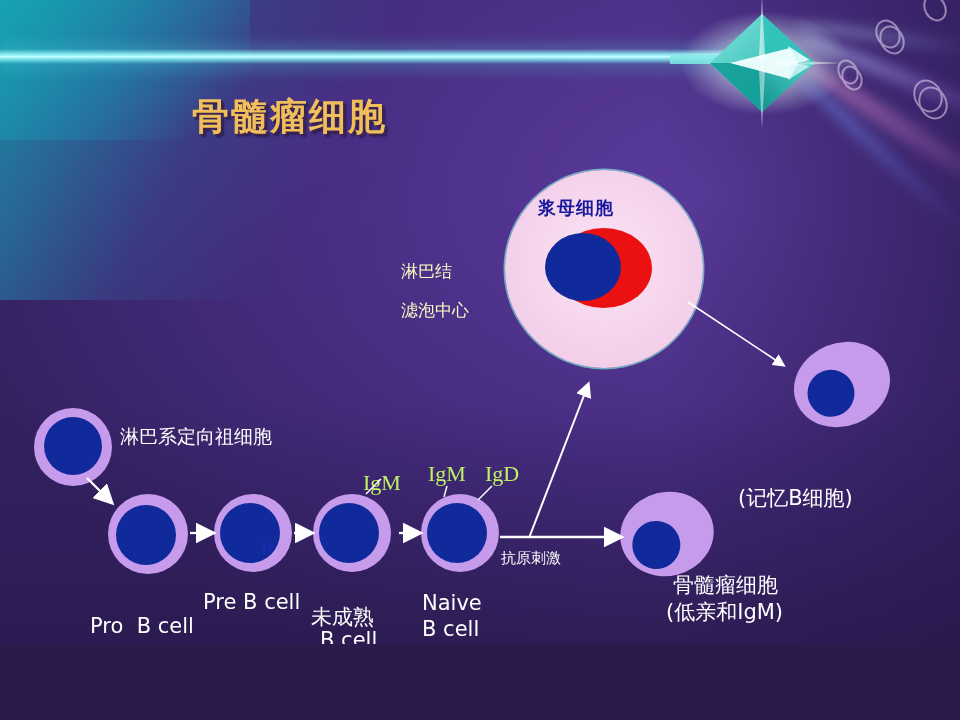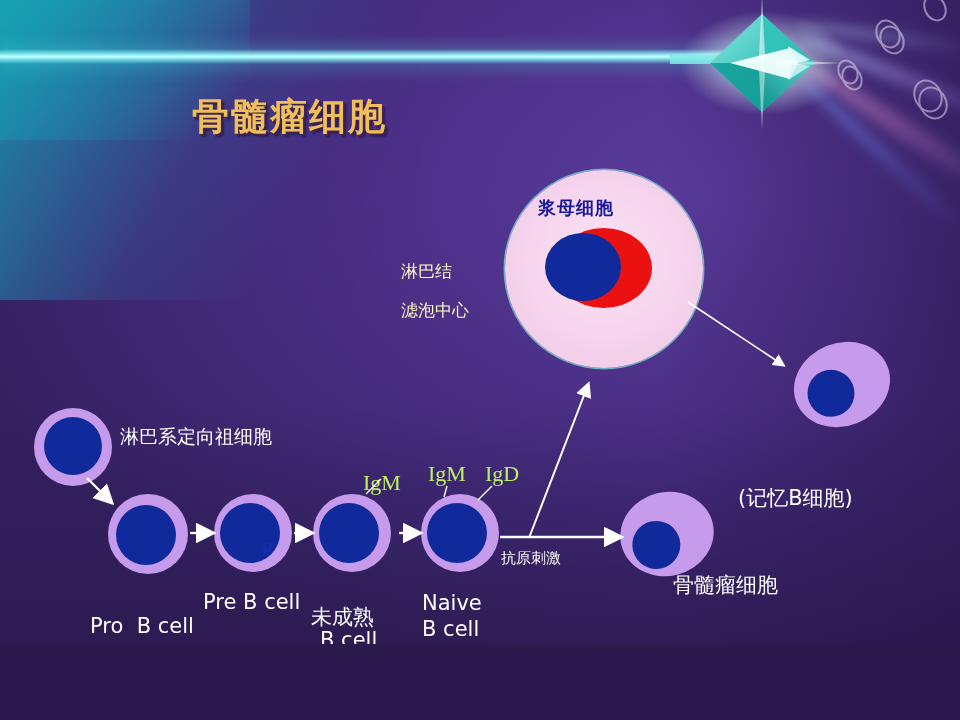--- a/index.html
+++ b/index.html
@@ -247,20 +247,21 @@
     <div class="membrane"></div>
     <div class="nucleus" style="left:12px; top:22px; width:47px; height:47px;"></div>
   </div>
   <div class="lbl lbl-white" style="left:738px; top:484px; font-size:21px;">(记忆B细胞)</div>
 
   <div class="cell" style="left:620px; top:492px; width:94px; height:84px; transform:rotate(-14deg);">
     <div class="membrane"></div>
     <div class="nucleus" style="left:10px; top:26px; width:48px; height:48px;"></div>
   </div>
   <div class="lbl lbl-white" style="left:673px; top:571px; font-size:21px;">骨髓瘤细胞</div>
+  <div class="lbl lbl-white" style="left:666px; top:598px; font-size:21px;">(低亲和IgM)</div>
 
   <svg class="overlay" viewBox="0 0 960 720">
     <defs>
       <marker id="ah" markerWidth="9" markerHeight="9" refX="7" refY="4.5" orient="auto">
         <path d="M0,0 L9,4.5 L0,9 z" fill="#ffffff"></path>
       </marker>
       <marker id="ahs" markerWidth="8" markerHeight="8" refX="6" refY="4" orient="auto">
         <path d="M0,0 L8,4 L0,8 z" fill="#ffffff"></path>
       </marker>
     </defs>

